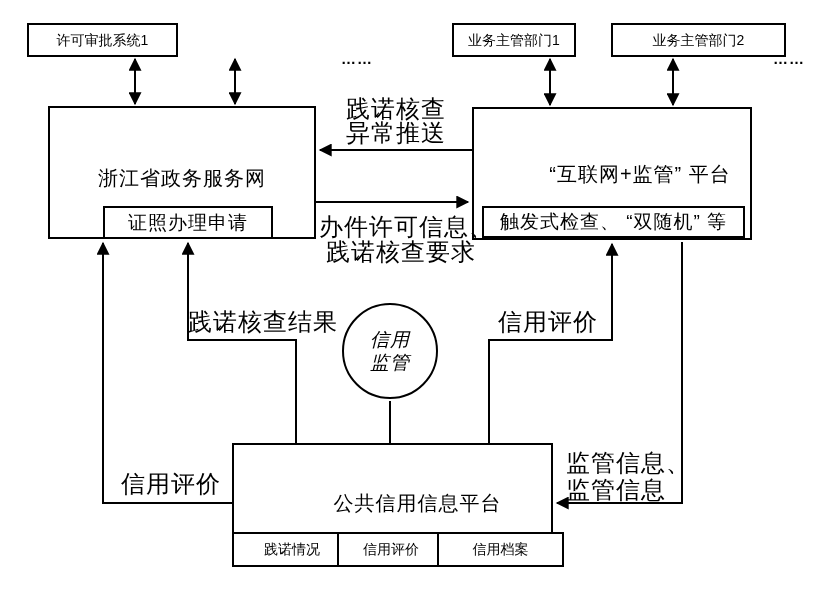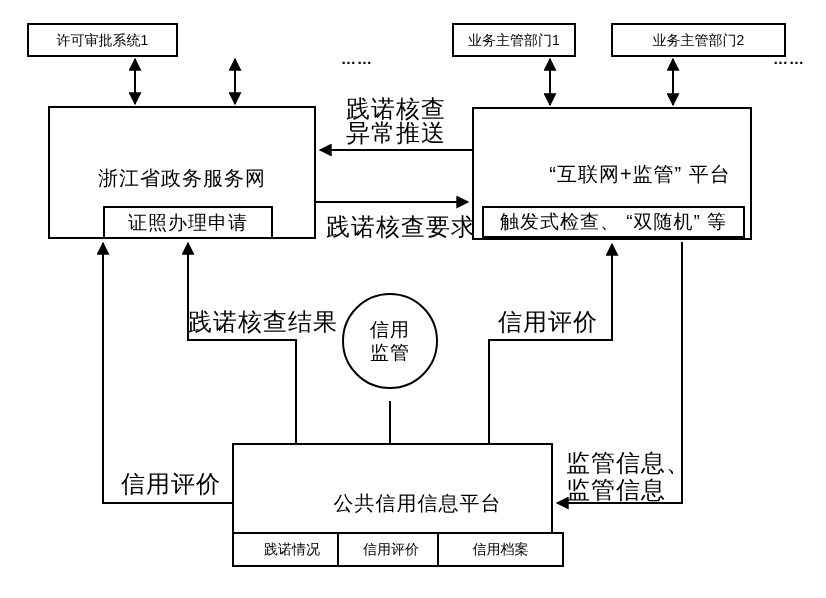--- a/index.html
+++ b/index.html
@@ -82,21 +82,21 @@
   <div class="node subnode" style="left:103px; top:206px; width:170px; height:33px;">
     <span>证照办理申请</span>
   </div>
 
   <div class="node" style="left:472px; top:107px; width:280px; height:133px;"></div>
   <div class="bigtitle" style="left:472px; top:161px; width:336px;">“互联网+监管” 平台</div>
   <div class="node subnode" style="left:482px; top:206px; width:263px; height:32px;">
     <span>触发式检查、 “双随机” 等</span>
   </div>
 
-  <div class="circle-node" style="left:342px; top:293px; width:96px; height:96px;">
+  <div class="circle-node" style="left:342px; top:303px; width:96px; height:96px;font-style:italic;">
     <span>信用</span>
     <span>监管</span>
   </div>
 
   <div class="node" style="left:232px; top:443px; width:321px; height:124px;"></div>
   <div class="bigtitle" style="left:232px; top:490px; width:321px;margin-left:25px;">公共信用信息平台</div>
   <div class="node" style="left:232px; top:532px; width:108px; height:35px;padding-left:12px;">
     <span>践诺情况</span>
   </div>
   <div class="node" style="left:337px; top:532px; width:108px; height:35px;">
@@ -104,20 +104,21 @@
   </div>
   <div class="node" style="left:437px; top:532px; width:127px; height:35px;">
     <span>信用档案</span>
   </div>
 
   <div class="flowlabel" style="left:331px; top:97px; width:130px;">
     <div>践诺核查</div>
     <div>异常推送</div>
   </div>
   <div class="flowlabel" style="left:319px; top:214px; width:164px; line-height:25px;">
+    <div>办件许可信息、</div>
     <div>践诺核查要求</div>
   </div>
   <div class="flowlabel" style="left:188px; top:310px; width:134px;">践诺核查结果</div>
   <div class="flowlabel" style="left:121px; top:472px; width:95px;">信用评价</div>
   <div class="flowlabel" style="left:498px; top:310px; width:100px;">信用评价</div>
   <div class="flowlabel left" style="left:566px; top:449px; width:110px; line-height:27px;">
     <div>监管信息、</div>
     <div>监管信息</div>
   </div>
 

